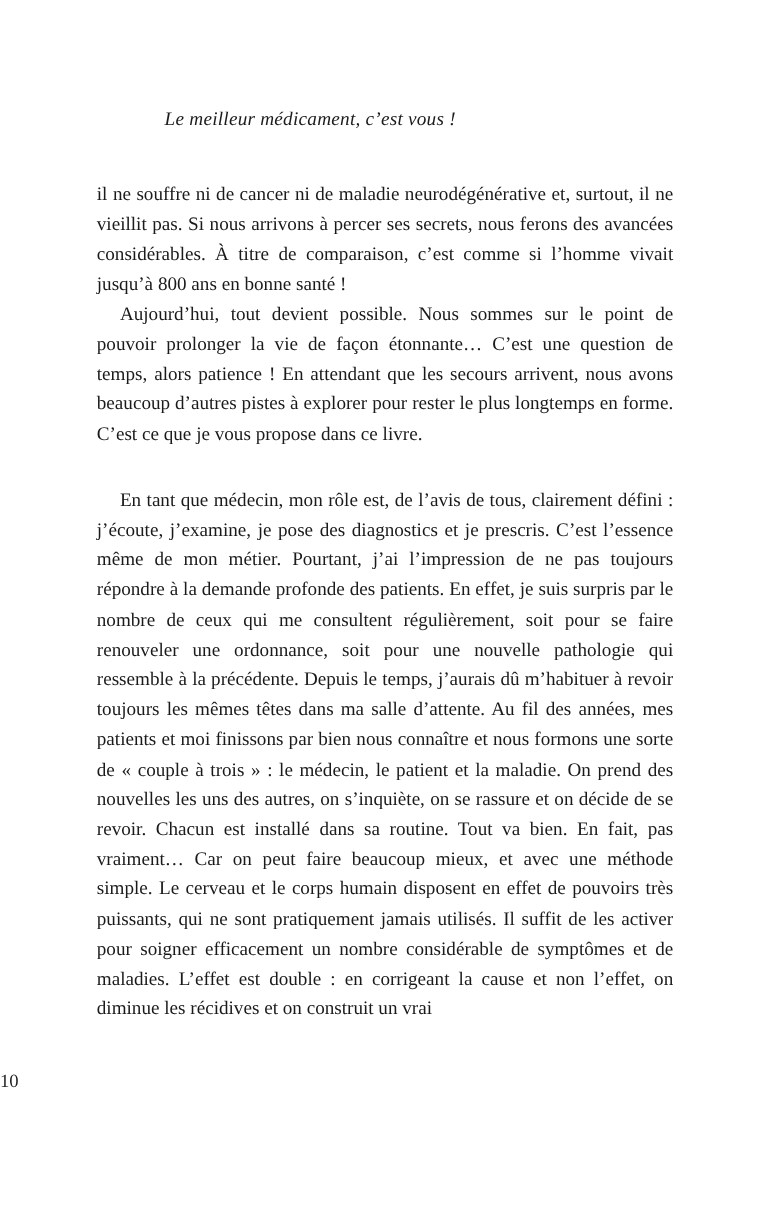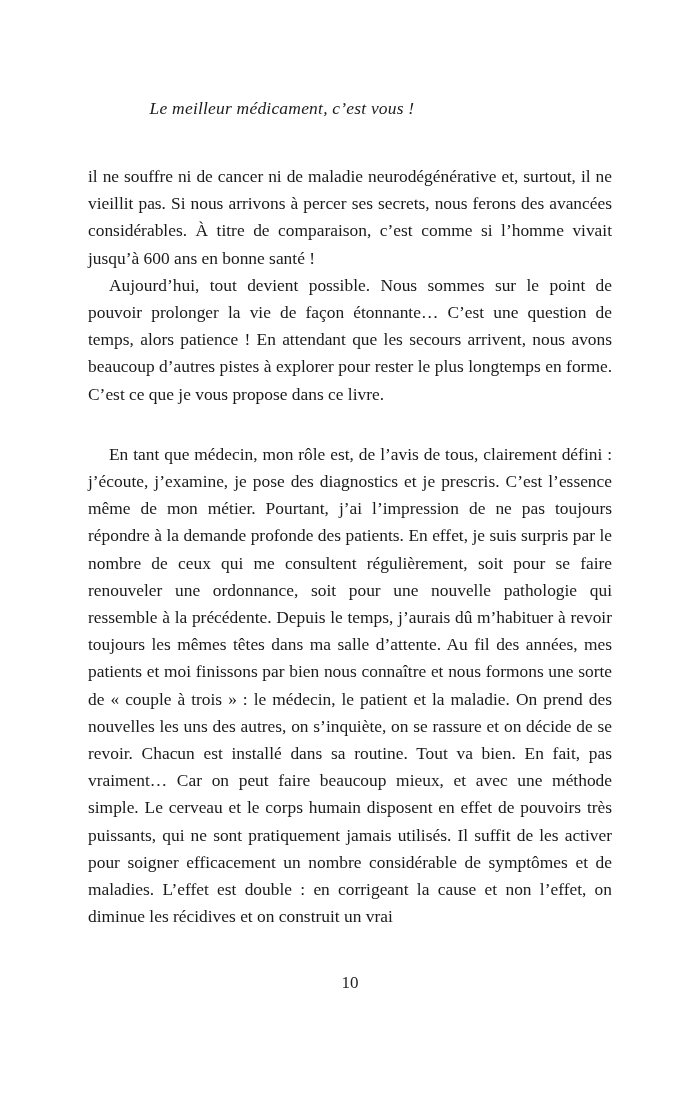--- a/index.html
+++ b/index.html
@@ -49,33 +49,32 @@
     text-indent: 21px;
   }
   .para.gap-before {
     margin-top: 33px;
   }
   .folio {
     position: absolute;
     top: 973px;
     left: 0;
     width: 700px;
-    text-align: center;
     font-size: 17px;
     color: #1f1f1f;
   }
 </style>
 </head>
 <body>
 
 <div class="page">
 
   <div class="running-head">Le meilleur médicament, c’est vous !</div>
 
   <div class="body-block">
-    <p class="para">il ne souffre ni de cancer ni de maladie neurodégénérative et, surtout, il ne vieillit pas. Si nous arrivons à percer ses secrets, nous ferons des avancées considérables. À titre de comparaison, c’est comme si l’homme vivait jusqu’à 600 ans en bonne santé !</p>
+    <p class="para">il ne souffre ni de cancer ni de maladie neurodégénérative et, surtout, il ne vieillit pas. Si nous arrivons à percer ses secrets, nous ferons des avancées considérables. À titre de comparaison, c’est comme si l’homme vivait jusqu’à 800 ans en bonne santé !</p>
     <p class="para indent">Aujourd’hui, tout devient possible. Nous sommes sur le point de pouvoir prolonger la vie de façon étonnante… C’est une question de temps, alors patience ! En attendant que les secours arrivent, nous avons beaucoup d’autres pistes à explorer pour rester le plus longtemps en forme. C’est ce que je vous propose dans ce livre.</p>
     <p class="para indent gap-before">En tant que médecin, mon rôle est, de l’avis de tous, clairement défini : j’écoute, j’examine, je pose des diagnostics et je prescris. C’est l’essence même de mon métier. Pourtant, j’ai l’impression de ne pas toujours répondre à la demande profonde des patients. En effet, je suis surpris par le nombre de ceux qui me consultent régulièrement, soit pour se faire renouveler une ordonnance, soit pour une nouvelle pathologie qui ressemble à la précédente. Depuis le temps, j’aurais dû m’habituer à revoir toujours les mêmes têtes dans ma salle d’attente. Au fil des années, mes patients et moi finissons par bien nous connaître et nous formons une sorte de « couple à trois » : le médecin, le patient et la maladie. On prend des nouvelles les uns des autres, on s’inquiète, on se rassure et on décide de se revoir. Chacun est installé dans sa routine. Tout va bien. En fait, pas vraiment… Car on peut faire beaucoup mieux, et avec une méthode simple. Le cerveau et le corps humain disposent en effet de pouvoirs très puissants, qui ne sont pratiquement jamais utilisés. Il suffit de les activer pour soigner efficacement un nombre considérable de symptômes et de maladies. L’effet est double : en corrigeant la cause et non l’effet, on diminue les récidives et on construit un vrai</p>
   </div>
 
   <div class="folio">10</div>
 
 </div>
 
 </body></html>

